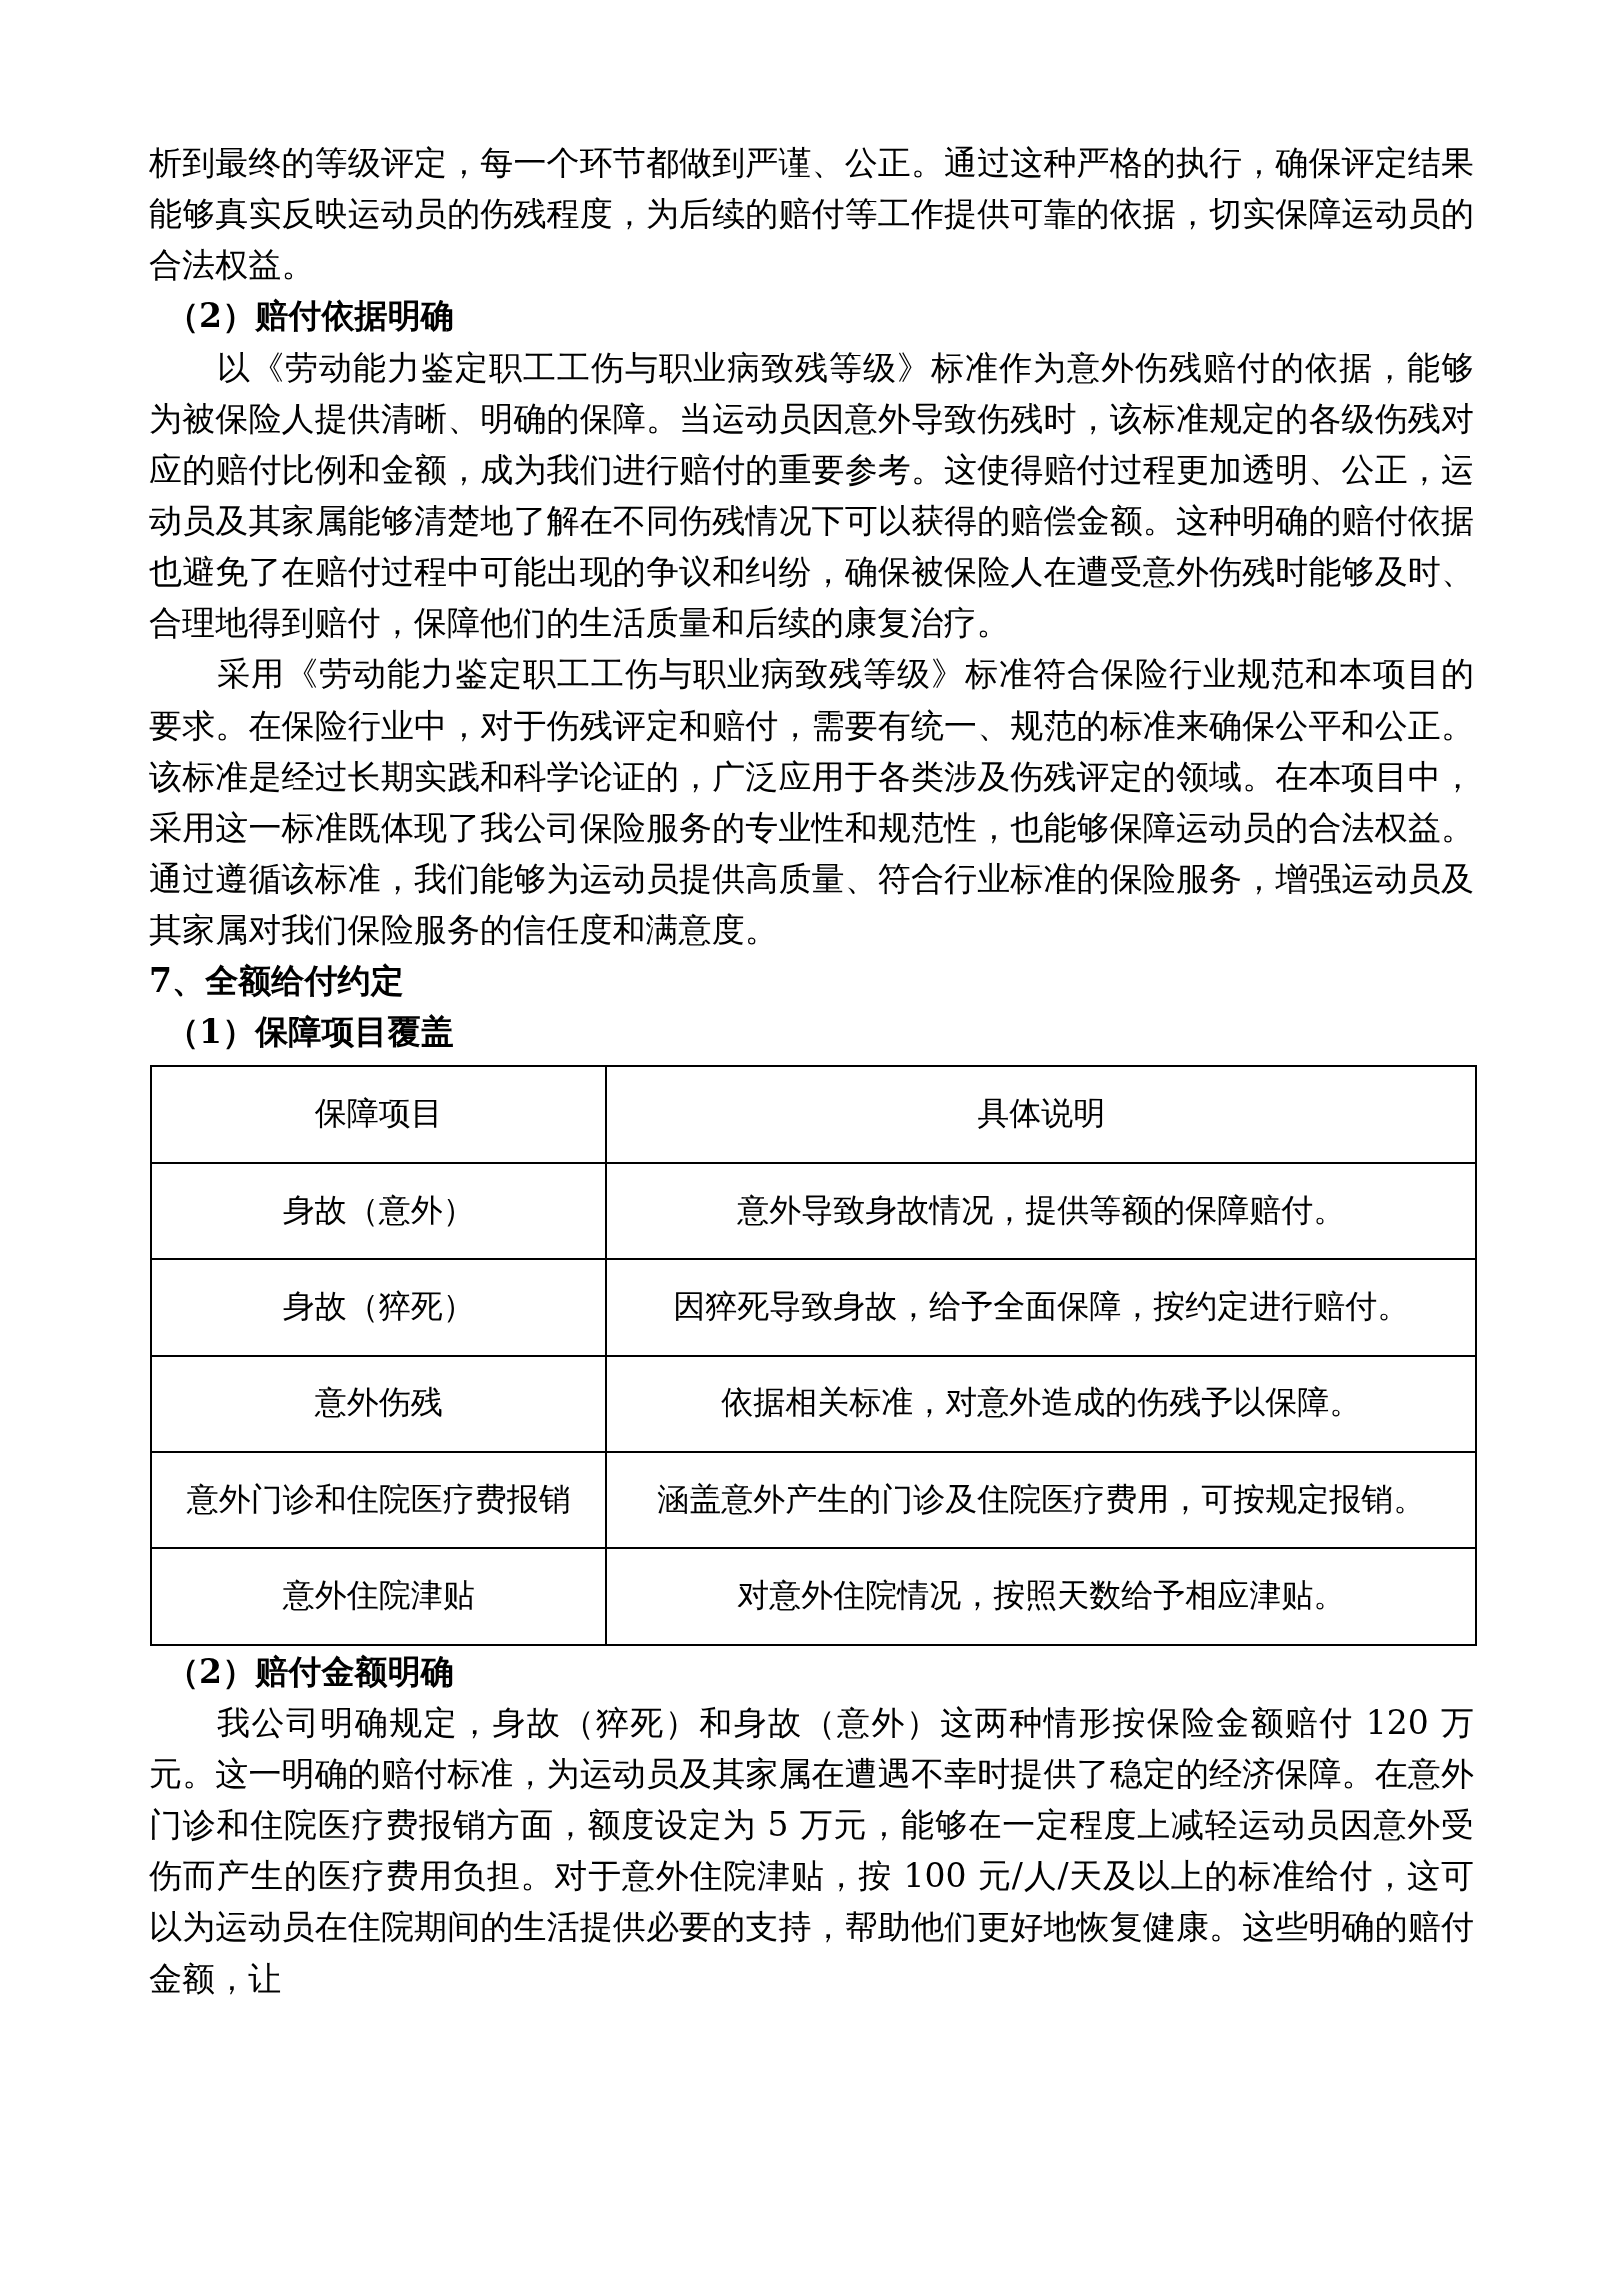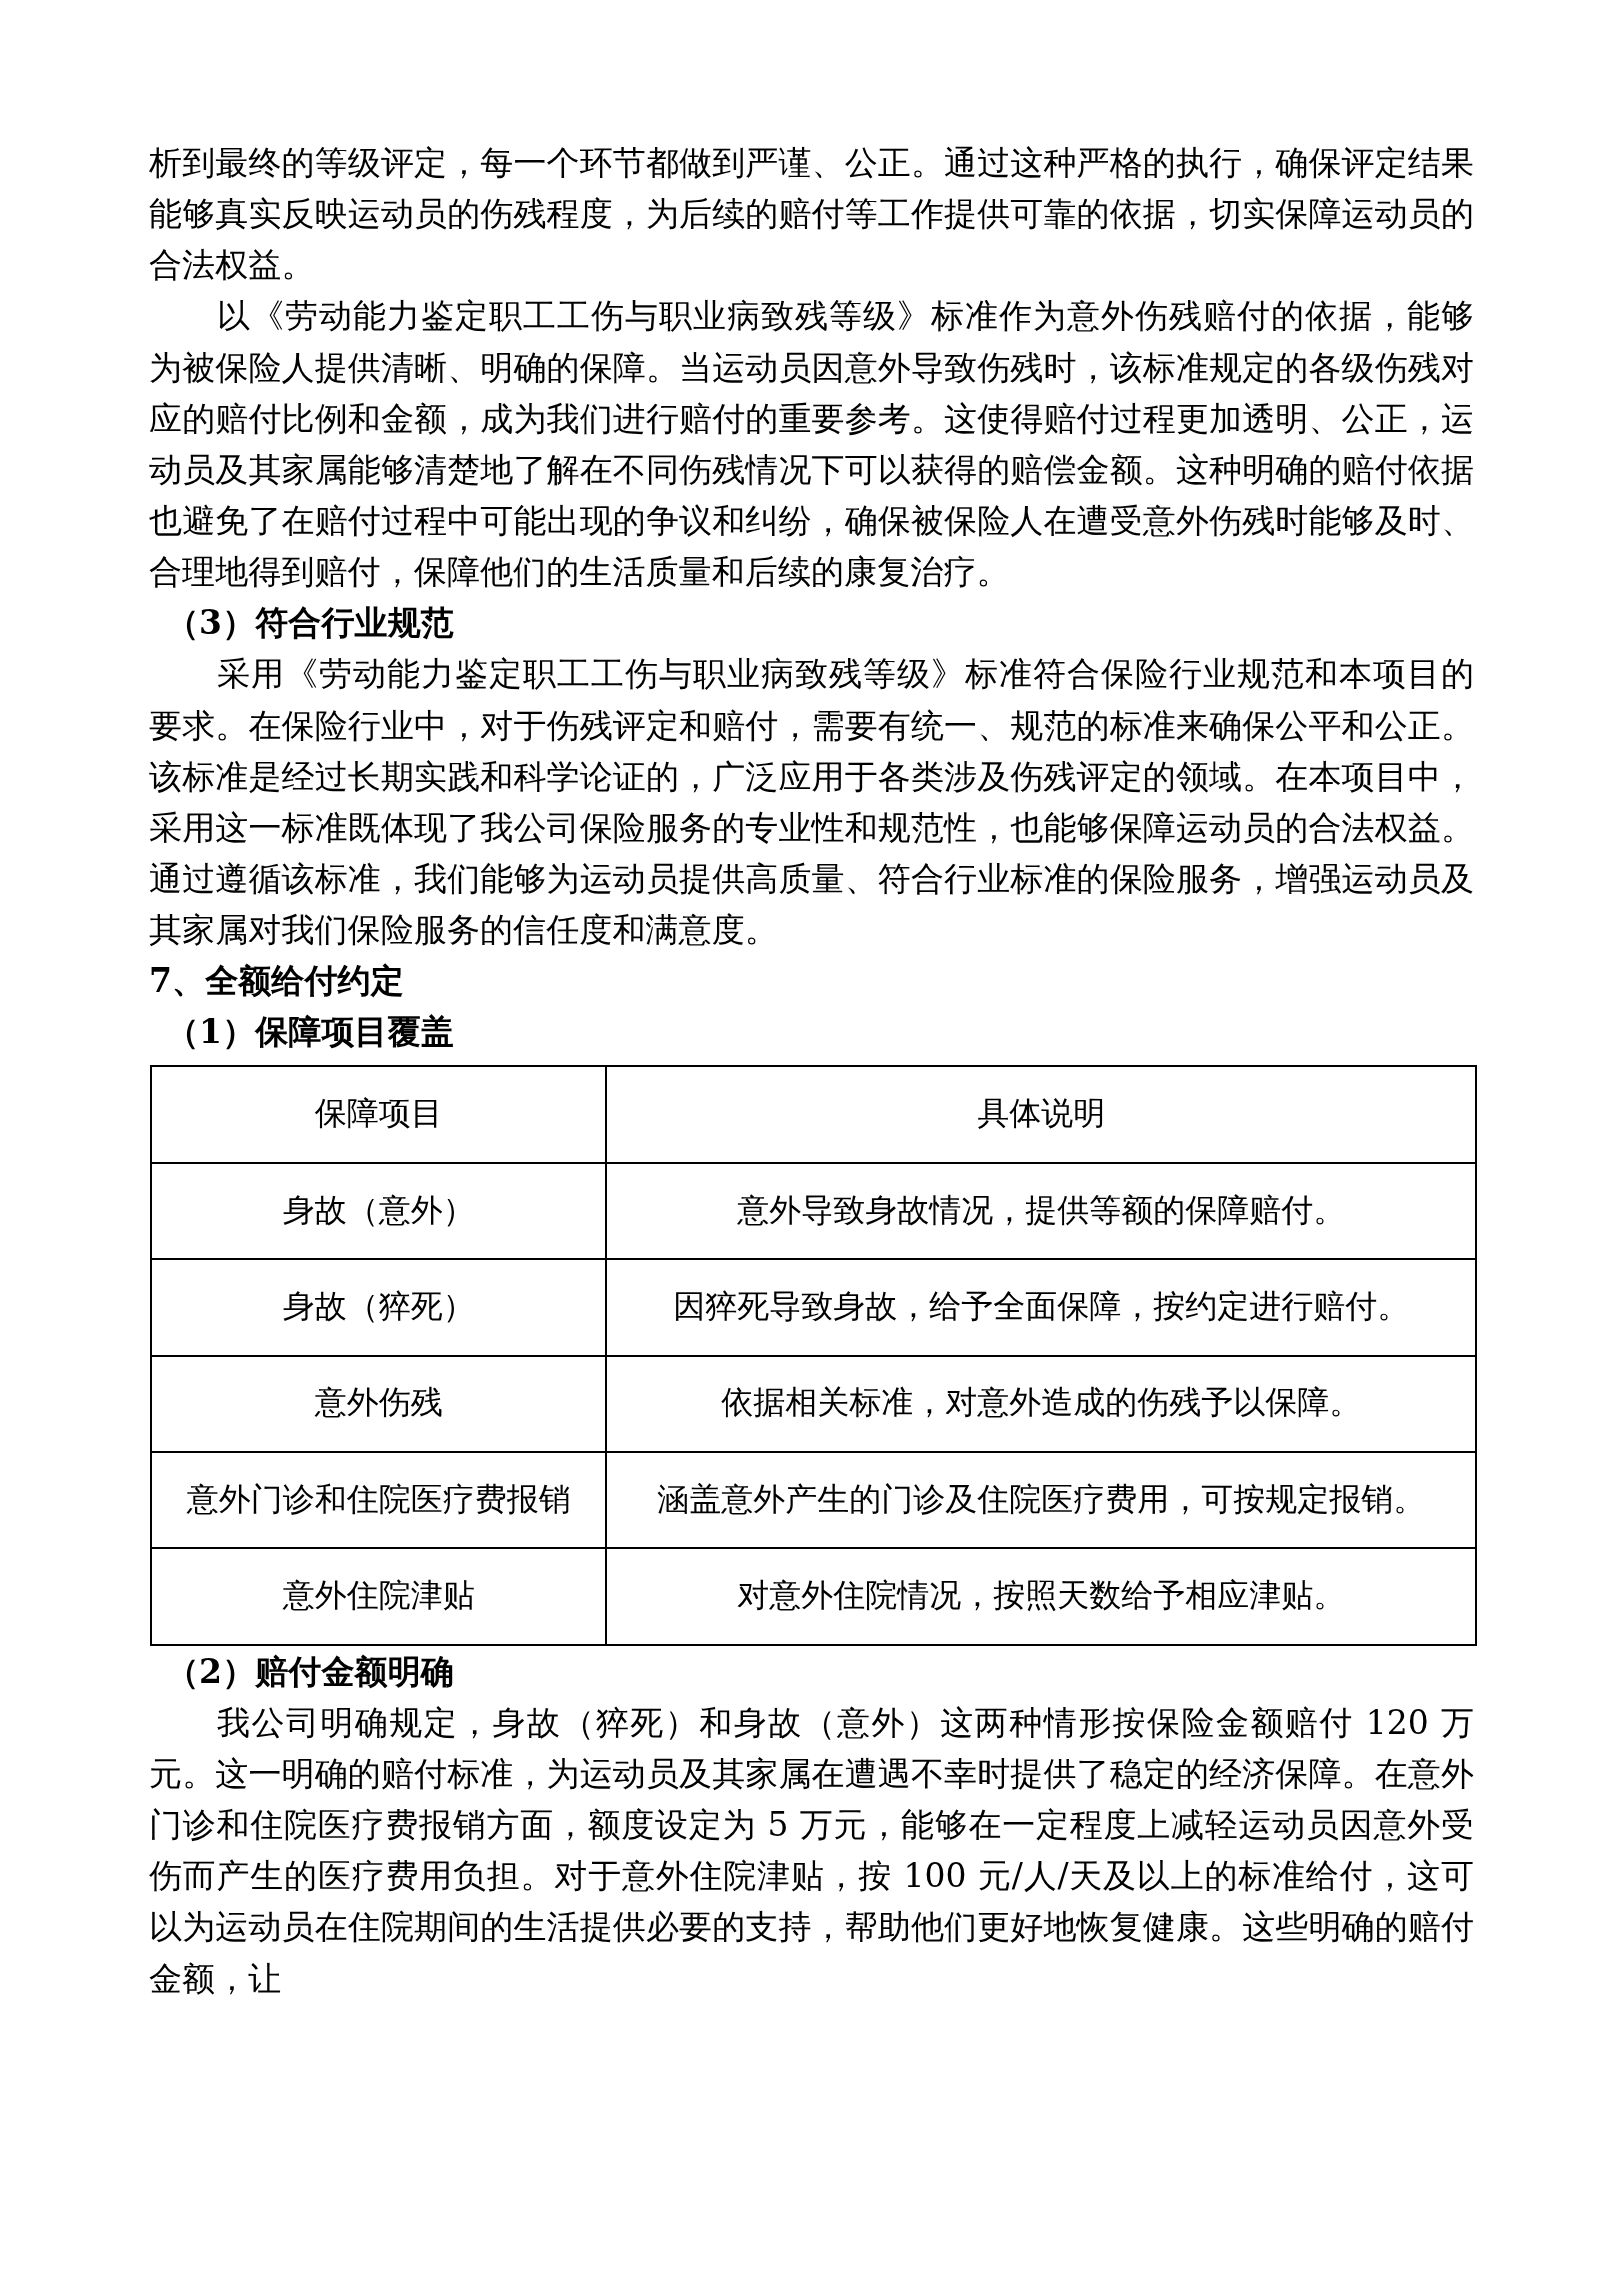--- a/index.html
+++ b/index.html
@@ -82,24 +82,24 @@
   table.cover-table col.c2 { width: 870px; }
 </style>
 </head>
 <body>
 
 <div class="page">
   <div class="doc-body">
 
     <p class="para cont">析到最终的等级评定，每一个环节都做到严谨、公正。通过这种严格的执行，确保评定结果能够真实反映运动员的伤残程度，为后续的赔付等工作提供可靠的依据，切实保障运动员的合法权益。</p>
 
+    <h3 class="heading">（2）赔付依据明确</h3>
 
     <p class="para indent">以《劳动能力鉴定职工工伤与职业病致残等级》标准作为意外伤残赔付的依据，能够为被保险人提供清晰、明确的保障。当运动员因意外导致伤残时，该标准规定的各级伤残对应的赔付比例和金额，成为我们进行赔付的重要参考。这使得赔付过程更加透明、公正，运动员及其家属能够清楚地了解在不同伤残情况下可以获得的赔偿金额。这种明确的赔付依据也避免了在赔付过程中可能出现的争议和纠纷，确保被保险人在遭受意外伤残时能够及时、合理地得到赔付，保障他们的生活质量和后续的康复治疗。</p>
 
-    <h3 class="heading">（3）符合行业规范</h3>
 
     <p class="para indent">采用《劳动能力鉴定职工工伤与职业病致残等级》标准符合保险行业规范和本项目的要求。在保险行业中，对于伤残评定和赔付，需要有统一、规范的标准来确保公平和公正。该标准是经过长期实践和科学论证的，广泛应用于各类涉及伤残评定的领域。在本项目中，采用这一标准既体现了我公司保险服务的专业性和规范性，也能够保障运动员的合法权益。通过遵循该标准，我们能够为运动员提供高质量、符合行业标准的保险服务，增强运动员及其家属对我们保险服务的信任度和满意度。</p>
 
     <h3 class="heading lvl-num">7、全额给付约定</h3>
 
     <h3 class="heading">（1）保障项目覆盖</h3>
 
     <table class="cover-table">
       <colgroup>
         <col class="c1">

